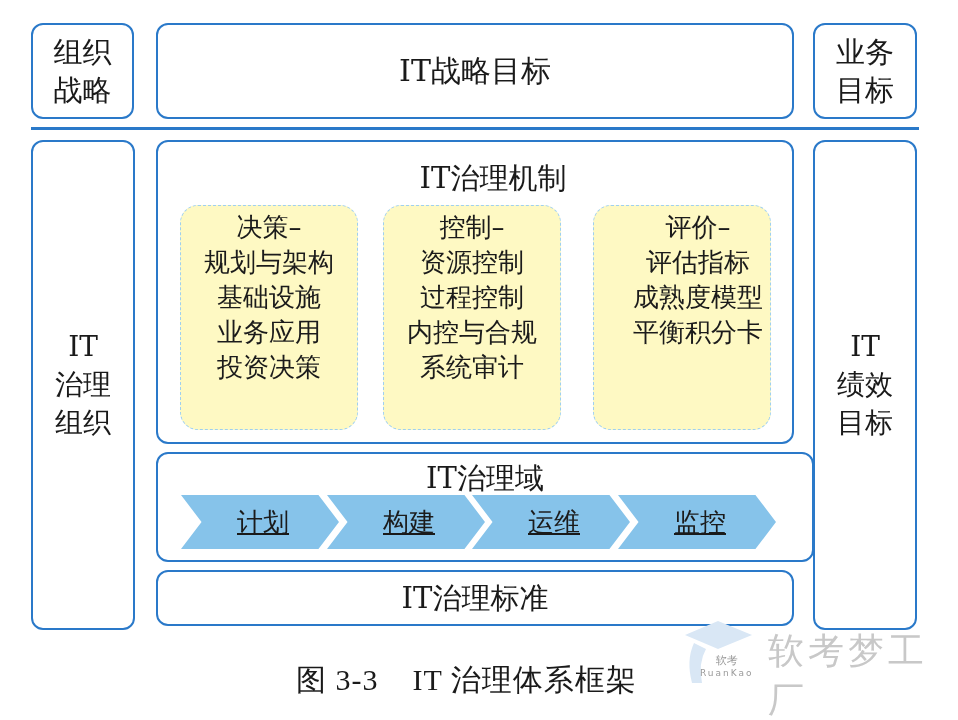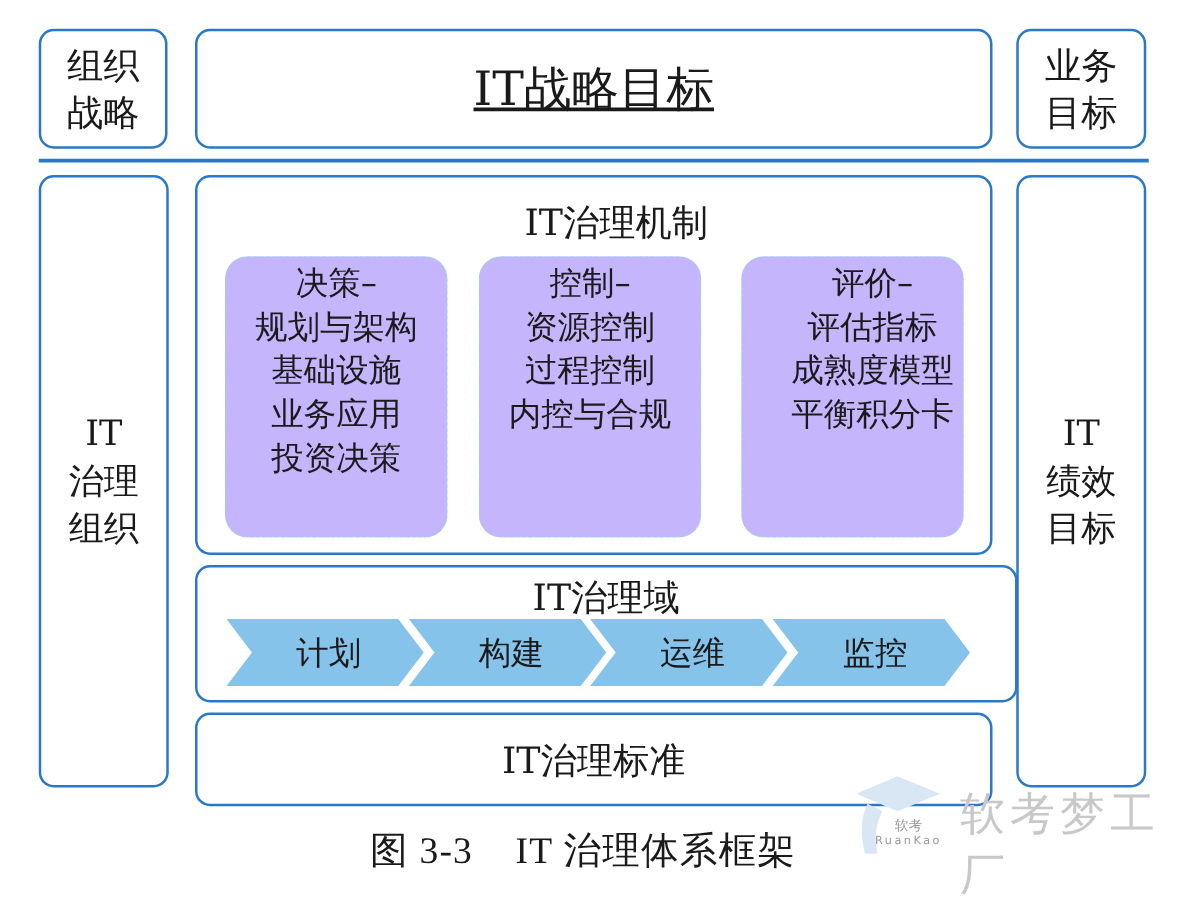--- a/index.html
+++ b/index.html
@@ -18,33 +18,33 @@
     font-size: 28px; line-height: 36px; white-space: pre-line;
   }
   .center {
     position: absolute; inset: 0; display: flex; align-items: center; justify-content: center;
     text-align: center; font-size: 28px; line-height: 38px; white-space: pre-line;
   }
   .rule {
     position: absolute; left: 31px; width: 888px; top: 127px; height: 3px; background: #2a79c9;
   }
   .panel {
-    position: absolute; box-sizing: border-box; background: #c4b5fd;
+    position: absolute; box-sizing: border-box; background: #fef9c3;
     border-radius: 18px; border: 1.5px dashed #9fd0f0;
     display: flex; flex-direction: column; align-items: center; padding-top: 4px;
   }
   .panel span {
     font-family: "DejaVu Sans", "Liberation Sans", sans-serif;
     font-size: 26px; line-height: 35px; color: #1b1b1b;
   }
   .chev {
     position: absolute; top: 495px; height: 54px; width: 158px;
     background: #86c3ea;
     clip-path: polygon(0 0, 87% 0, 100% 50%, 87% 100%, 0 100%, 13% 50%);
-    display: flex; align-items: center; justify-content: center;
+    display: flex; align-items: center; justify-content: center; text-decoration: underline;
   }
   .chev span {
     font-family: "DejaVu Sans", "Liberation Sans", sans-serif;
     font-size: 26px; color: #1b1b1b; padding-left: 6px;
   }
   .caption {
     position: absolute; top: 660px; left: 296px; font-size: 30px; letter-spacing: 1px;
     font-family: "Liberation Serif", "DejaVu Serif", serif;
   }
   .wm {
@@ -60,21 +60,21 @@
   }
 </style>
 </head>
 <body>
 
 <div class="box" style="left:31px;top:23px;width:103px;height:96px;">
   <div class="center" style="font-family:'DejaVu Sans',sans-serif;font-size:29px;">组织
 战略</div>
 </div>
 <div class="box" style="left:156px;top:23px;width:638px;height:96px;">
-  <div class="center" style="font-size:38px;text-decoration:underline;">IT战略目标</div>
+  <div class="center" style="font-size:30px;">IT战略目标</div>
 </div>
 <div class="box" style="left:813px;top:23px;width:104px;height:96px;">
   <div class="center" style="font-family:'DejaVu Sans',sans-serif;font-size:29px;">业务
 目标</div>
 </div>
 
 <div class="rule"></div>
 
 <div class="box" style="left:31px;top:140px;width:104px;height:490px;">
   <div class="center" style="font-size:28px;">IT
@@ -98,20 +98,21 @@
   <span>基础设施</span>
   <span>业务应用</span>
   <span>投资决策</span>
 </div>
 
 <div class="panel" style="left:383px;top:205px;width:178px;height:225px;">
   <span>控制–</span>
   <span>资源控制</span>
   <span>过程控制</span>
   <span>内控与合规</span>
+  <span>系统审计</span>
 </div>
 
 <div class="panel" style="left:593px;top:205px;width:178px;height:225px;padding-left:32px;">
   <span>评价–</span>
   <span>评估指标</span>
   <span>成熟度模型</span>
   <span>平衡积分卡</span>
 </div>
 
 <div class="box" style="left:156px;top:452px;width:658px;height:110px;">
@@ -123,21 +124,21 @@
 <div class="chev" style="left:327px;">
   <span>构建</span>
 </div>
 <div class="chev" style="left:472px;">
   <span>运维</span>
 </div>
 <div class="chev" style="left:618px;">
   <span>监控</span>
 </div>
 
-<div class="box" style="left:156px;top:570px;width:638px;height:75px;">
+<div class="box" style="left:156px;top:570px;width:638px;height:56px;">
   <div class="center" style="font-size:29px;">IT治理标准</div>
 </div>
 
 <div class="caption" style="white-space:pre;">图 3-3    IT 治理体系框架</div>
 
 <div class="wm">
   <svg width="80" height="70" viewBox="0 0 80 70" style="position:absolute;left:0;top:0;">
     <path d="M5 20 L38 6 L72 20 L38 34 Z" fill="#d9e7f5"></path>
     <path d="M14 28 Q6 45 12 68 L22 68 Q18 48 26 34 Z" fill="#d9e7f5"></path>
   </svg>

